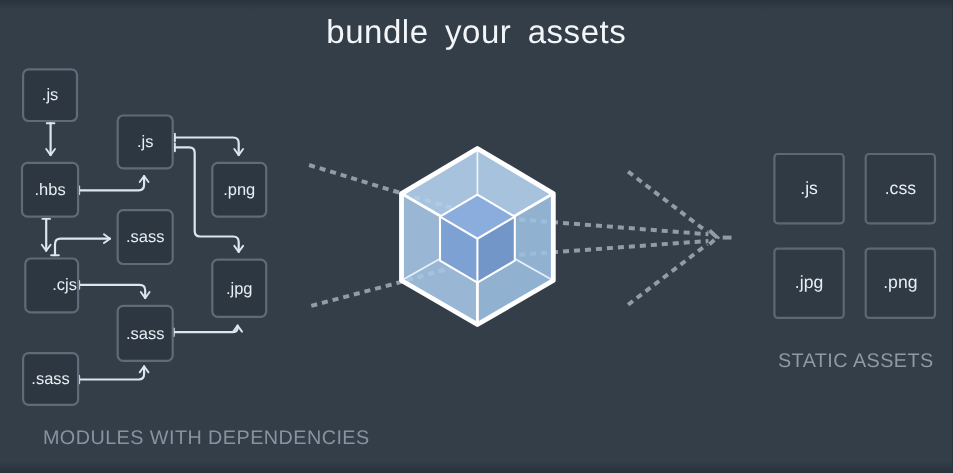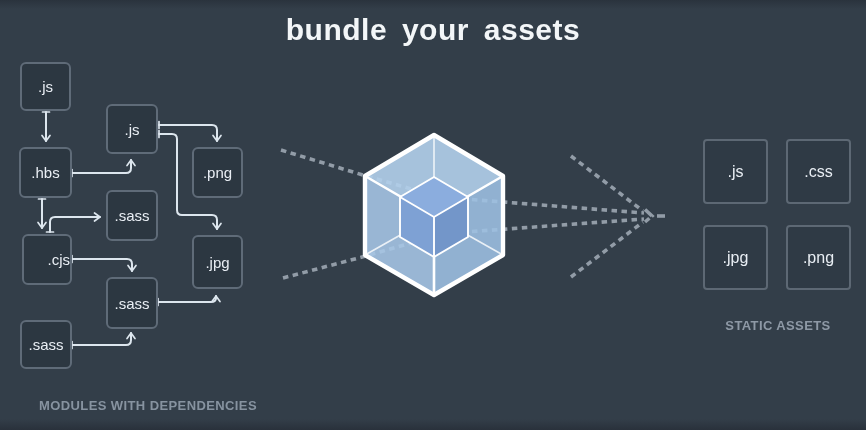--- a/index.html
+++ b/index.html
@@ -3,51 +3,51 @@
 <meta charset="utf-8">
 <style>
   html,body{margin:0;padding:0;background:#29313b;}
   .stage{
     position:relative;width:866px;height:430px;overflow:hidden;
     background:linear-gradient(180deg,#2a333d 0px,#333e49 9px,#333e49 419px,#29313b 430px);
     font-family:"Liberation Sans","DejaVu Sans",sans-serif;
   }
   .title{
     position:absolute;left:0;right:0;top:13px;text-align:center;
-    color:#f3f6f8;font-size:30px;font-weight:700;letter-spacing:.5px;word-spacing:6px;
+    color:#f3f6f8;font-size:30px;font-weight:400;letter-spacing:.5px;word-spacing:6px;
   }
   .mbox{
     position:absolute;display:flex;align-items:center;justify-content:center;
     border:2.5px solid #5f6b78;border-radius:6px;background:rgba(18,26,35,.18);
     color:#e9eef4;font-size:15px;
   }
   .abox{
     position:absolute;width:61px;height:61px;display:flex;align-items:center;justify-content:center;
     border:2.5px solid #5d6874;border-radius:4px;background:rgba(18,26,35,.10);
     color:#e9eef4;font-size:16px;
   }
   .caption{
-    position:absolute;color:#8793a0;font-size:13px;font-weight:700;letter-spacing:.4px;
+    position:absolute;color:#8793a0;font-size:18px;font-weight:400;letter-spacing:.4px;
   }
   
   .p-js1{left:20px;top:62px;width:47px;height:45px;}
   .p-js2{left:106px;top:104px;width:48px;height:46px;}
   .p-hbs{left:19px;top:147px;width:49px;height:47px;justify-content:center;}
   .p-png{left:192px;top:147px;width:47px;height:47px;}
   .p-sass1{left:106px;top:190px;width:48px;height:47px;}
   .p-cjs{left:22px;top:234px;width:46px;height:47px;justify-content:flex-end;}
   .p-sass2{left:106px;top:277px;width:48px;height:48px;}
   .p-jpg{left:192px;top:235px;width:47px;height:50px;}
   .p-sass3{left:20px;top:320px;width:48px;height:45px;}
   
   .p-ajs{left:703px;top:139px;}
   .p-acss{left:786px;top:139px;}
   .p-ajpg{left:703px;top:225px;}
   .p-apng{left:786px;top:225px;}
-  .cap-modules{left:39px;top:398px;}
+  .cap-modules{left:39px;top:388px;}
   .cap-assets{left:703px;top:318px;width:150px;text-align:center;color:#8e99a6;}
   svg.overlay{position:absolute;left:0;top:0;pointer-events:none;}
 </style>
 </head>
 <body>
 
 <div class="stage">
 
   <div class="title">bundle your assets</div>
 

